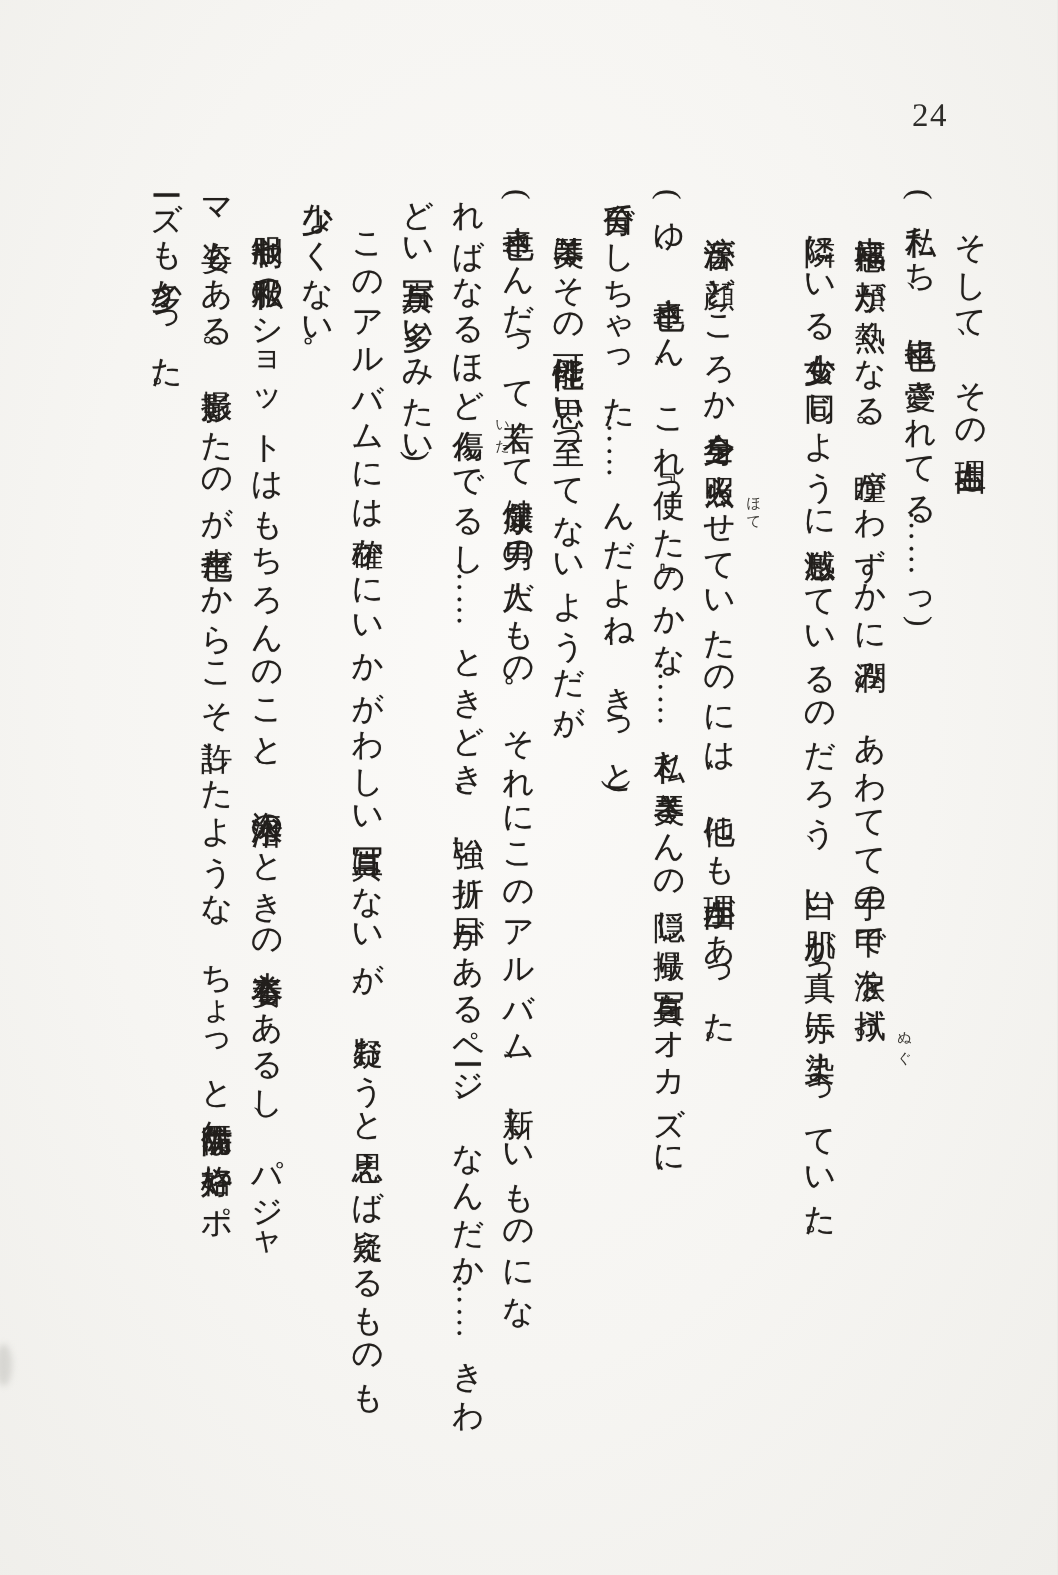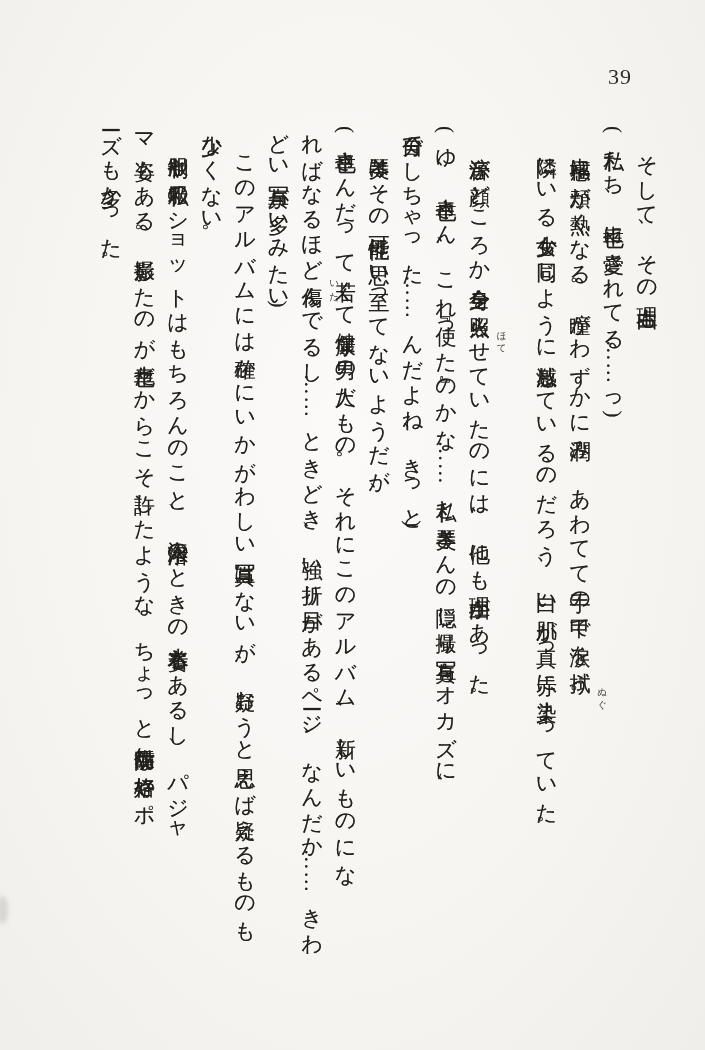--- a/index.html
+++ b/index.html
@@ -71,21 +71,21 @@
     height: 28px;
     background: #d7d6d2;
     border-radius: 50%;
     filter: blur(2px);
   }
 </style>
 </head>
 <body>
 
 <div class="page">
-  <div class="page-number">39</div>
+  <div class="page-number">24</div>
 
   <div class="text-block">
       <p class="ind1">そして、その理由も。</p>
       <p class="ind0b">(私たち、幸也に愛されてる……っ)</p>
       <p class="ind1">幸福感に頬が熱くなる。瞳がわずかに潤み、あわてて手の甲で涙を<span class="rb">拭<span class="furi">ぬぐ</span></span>う。</p>
       <p class="ind1">隣にいる少女も同じように感激しているのだろう、白い肌が真っ赤に染まっていた。</p>
       <p class="blank"></p>
       <p class="ind1">涼音が顔どころか全身を<span class="rb">火照<span class="furi">ほて</span></span>らせていたのには、他にも理由があった。</p>
       <p class="ind0b">(ゆ、幸也さん、これ『使った』のかな……私と美琴さんの隠し撮り写真をオカズに、</p>
       <p class="ind0">自分でしちゃった……んだよね、きっと)</p>

